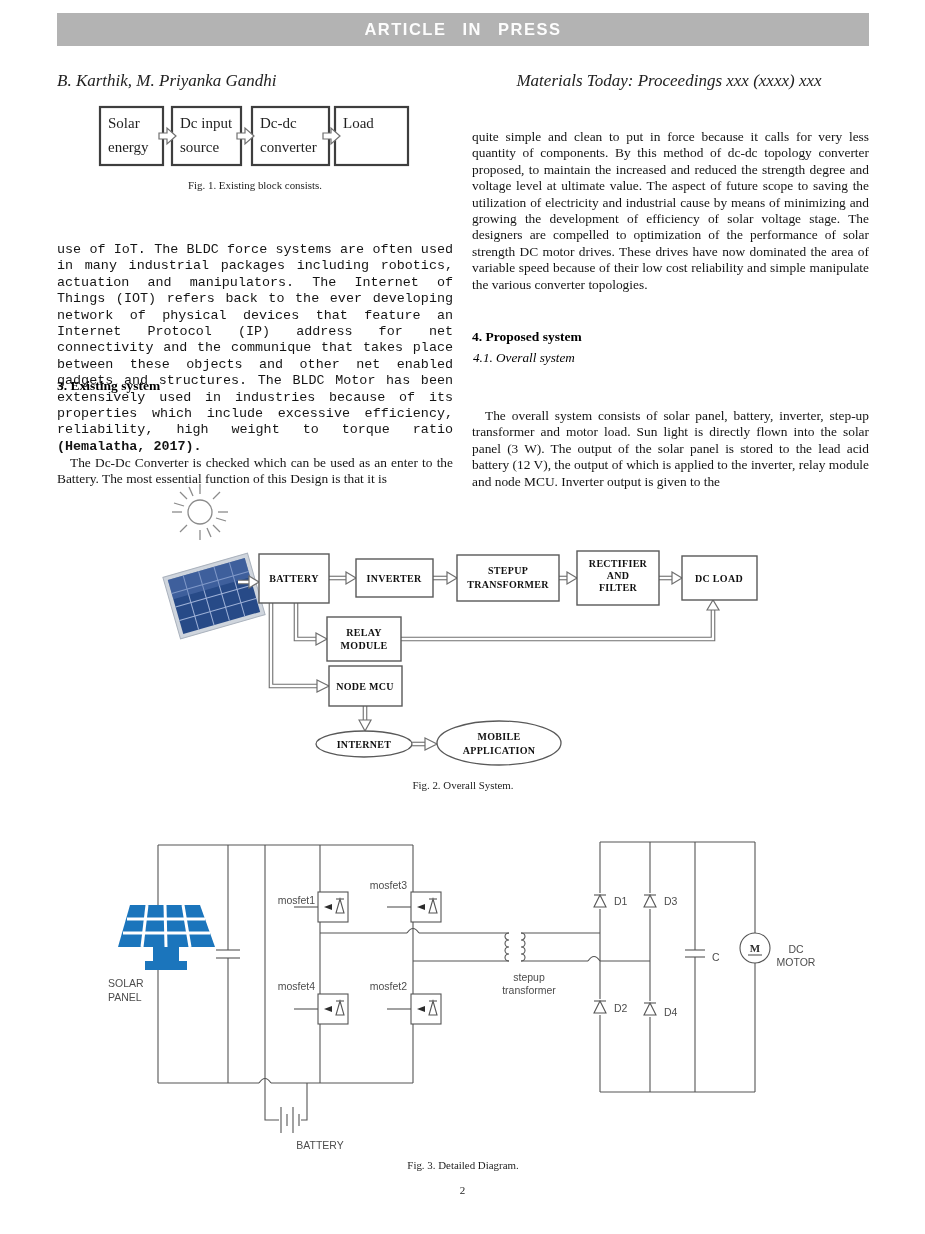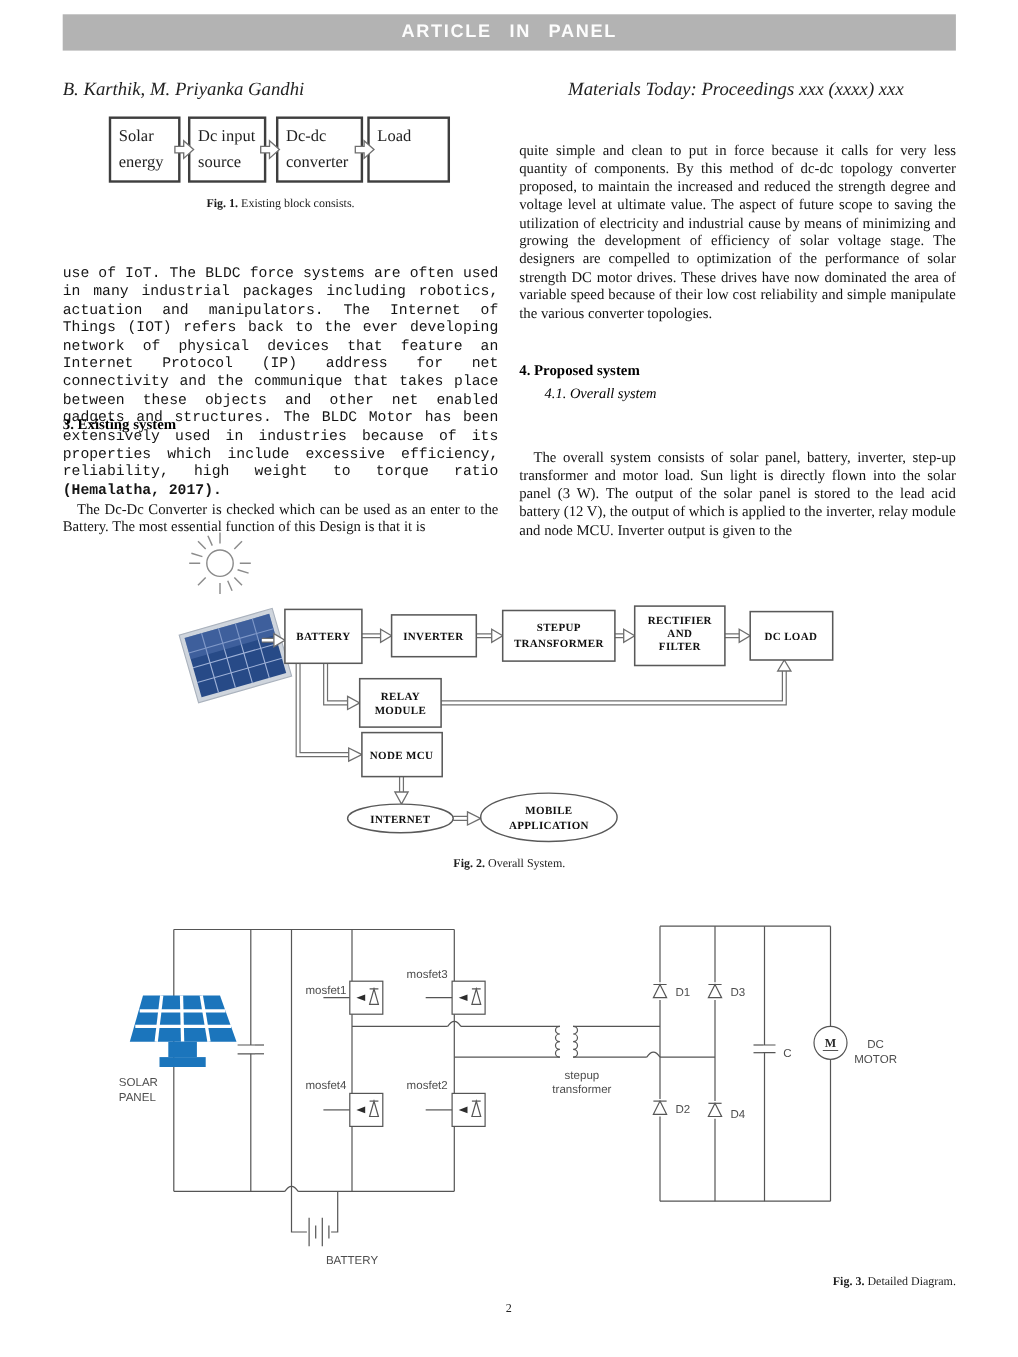--- a/index.html
+++ b/index.html
@@ -11,21 +11,21 @@
           font-family:"Liberation Sans",sans-serif;font-weight:bold;font-size:16.5px;
           letter-spacing:1.5px;word-spacing:10px;}
   .hdr{top:71px;font-style:italic;font-size:17px;color:#222;}
   .hdr-left{left:57px;width:400px;}
   .hdr-right{left:469px;width:400px;text-align:center;}
   .body-text{font-size:13.4px;line-height:16.4px;text-align:justify;color:#141414;margin-top:26px;}
   .indent{text-indent:13px;}
   .sec-head{font-size:13.5px;font-weight:bold;color:#000;}
   .subsec-head{font-size:13.2px;font-style:italic;color:#000;}
   .caption{font-size:10.9px;color:#1c1c1c;text-align:center;}
-  .caption .cl{font-weight:bold;}
+  .caption .cl{font-weight:normal;}
   .pagenum{font-size:11px;text-align:center;width:100%;color:#222;}
   
   .bx{fill:#fff;stroke:#595959;stroke-width:1.4;}
   .bx1{fill:#fff;stroke:#3e3e3e;stroke-width:2.2;}
   .f1t{font-family:"Liberation Serif",serif;font-size:15px;fill:#1f1f1f;}
   .f2t{font-family:"Liberation Serif",serif;font-weight:bold;font-size:10px;fill:#101010;letter-spacing:.3px;}
   .f3t{font-family:"Liberation Sans",sans-serif;font-size:10.5px;fill:#4d4d4d;}
   .f3tm{font-family:"Liberation Serif",serif;font-weight:bold;font-size:11px;fill:#2c2c2c;}
   .wire{stroke:#555;stroke-width:1.1;fill:none;}
   .comp{fill:#fff;stroke:#555;stroke-width:1.1;}
@@ -33,21 +33,21 @@
   .pipeI{stroke:#fff;stroke-width:2.4;fill:none;}
   .ah{fill:#fff;stroke:#6f6f6f;stroke-width:1.2;}
   .sunray{stroke:#8b8b8b;stroke-width:1.3;}
   .ell{fill:#fff;stroke:#595959;stroke-width:1.3;}
 </style>
 </head>
 <body>
 
 <div class="page">
 
-  <div class="abs banner">ARTICLE IN PANEL</div>
+  <div class="abs banner">ARTICLE IN PRESS</div>
 
   <div class="abs hdr hdr-left">B. Karthik, M. Priyanka Gandhi</div>
   <div class="abs hdr hdr-right">Materials Today: Proceedings xxx (xxxx) xxx</div>
 
   <svg class="abs" style="left:57px;top:100px;" width="400" height="70" viewBox="0 0 400 70">
     <g>
       <rect class="bx1" x="43" y="7" width="63" height="58"></rect>
       <text class="f1t" x="51" y="28">Solar</text>
       <text class="f1t" x="51" y="52">energy</text>
     </g>
@@ -74,21 +74,21 @@
   </div>
 
   <div class="abs body-text" style="left:57px;top:216px;width:396px;font-family:Liberation Mono, monospace;">
     <span>use of IoT. The BLDC force systems are often used in many industrial packages including robotics, actuation and manipulators. The Internet of Things (IOT) refers back to the ever developing network of physical devices that feature an Internet Protocol (IP) address for net connectivity and the communique that takes place between these objects and other net enabled gadgets and structures. The BLDC Motor has been extensively used in industries because of its properties which include excessive efficiency, reliability, high weight to torque ratio </span><b>(Hemalatha, 2017).</b>
   </div>
   <div class="abs sec-head" style="left:57px;top:378px;">3. Existing system</div>
   <div class="abs body-text indent" style="left:57px;top:429px;width:396px;">The Dc-Dc Converter is checked which can be used as an enter to the Battery. The most essential function of this Design is that it is</div>
 
   <div class="abs body-text" style="left:472px;top:103px;width:397px;">quite simple and clean to put in force because it calls for very less quantity of components. By this method of dc-dc topology converter proposed, to maintain the increased and reduced the strength degree and voltage level at ultimate value. The aspect of future scope to saving the utilization of electricity and industrial cause by means of minimizing and growing the development of efficiency of solar voltage stage. The designers are compelled to optimization of the performance of solar strength DC motor drives. These drives have now dominated the area of variable speed because of their low cost reliability and simple manipulate the various converter topologies.</div>
   <div class="abs sec-head" style="left:472px;top:317px;margin-top:12px;">4. Proposed system</div>
-  <div class="abs subsec-head" style="left:495px;top:350px;">4.1. Overall system</div>
+  <div class="abs subsec-head" style="left:473px;top:350px;">4.1. Overall system</div>
   <div class="abs body-text indent" style="left:472px;top:382px;width:397px;">The overall system consists of solar panel, battery, inverter, step-up transformer and motor load. Sun light is directly flown into the solar panel (3 W). The output of the solar panel is stored to the lead acid battery (12 V), the output of which is applied to the inverter, relay module and node MCU. Inverter output is given to the</div>
 
   <svg class="abs" style="left:57px;top:478px;" width="812" height="300" viewBox="0 0 812 300">
 
     <g>
       <circle cx="143" cy="34" r="12" fill="#fff" stroke="#8b8b8b" stroke-width="1.3"></circle>
       <g class="sunray">
         <line x1="143" y1="16" x2="143" y2="6"></line>
           <line x1="143" y1="52" x2="143" y2="62"></line>
         <line x1="125" y1="34" x2="115" y2="34"></line>
@@ -340,19 +340,19 @@
       <text class="f3t" x="557" y="70">D1</text>
       <text class="f3t" x="607" y="70">D3</text>
       <text class="f3t" x="557" y="177">D2</text>
       <text class="f3t" x="607" y="181">D4</text>
       <text class="f3t" x="655" y="126">C</text>
       <text class="f3t" x="739" y="118" text-anchor="middle">DC</text>
       <text class="f3t" x="739" y="131" text-anchor="middle">MOTOR</text>
       <text class="f3t" x="263" y="314" text-anchor="middle">BATTERY</text>
     </g>
   </svg>
-  <div class="abs caption" style="left:57px;top:1159px;width:812px;text-align:right;">
+  <div class="abs caption" style="left:57px;top:1159px;width:812px;">
     <span class="cl">Fig. 3.</span> <span>Detailed Diagram.</span>
   </div>
 
   <div class="abs pagenum" style="left:0;top:1184px;">2</div>
 
 </div>
 
 </body></html>

